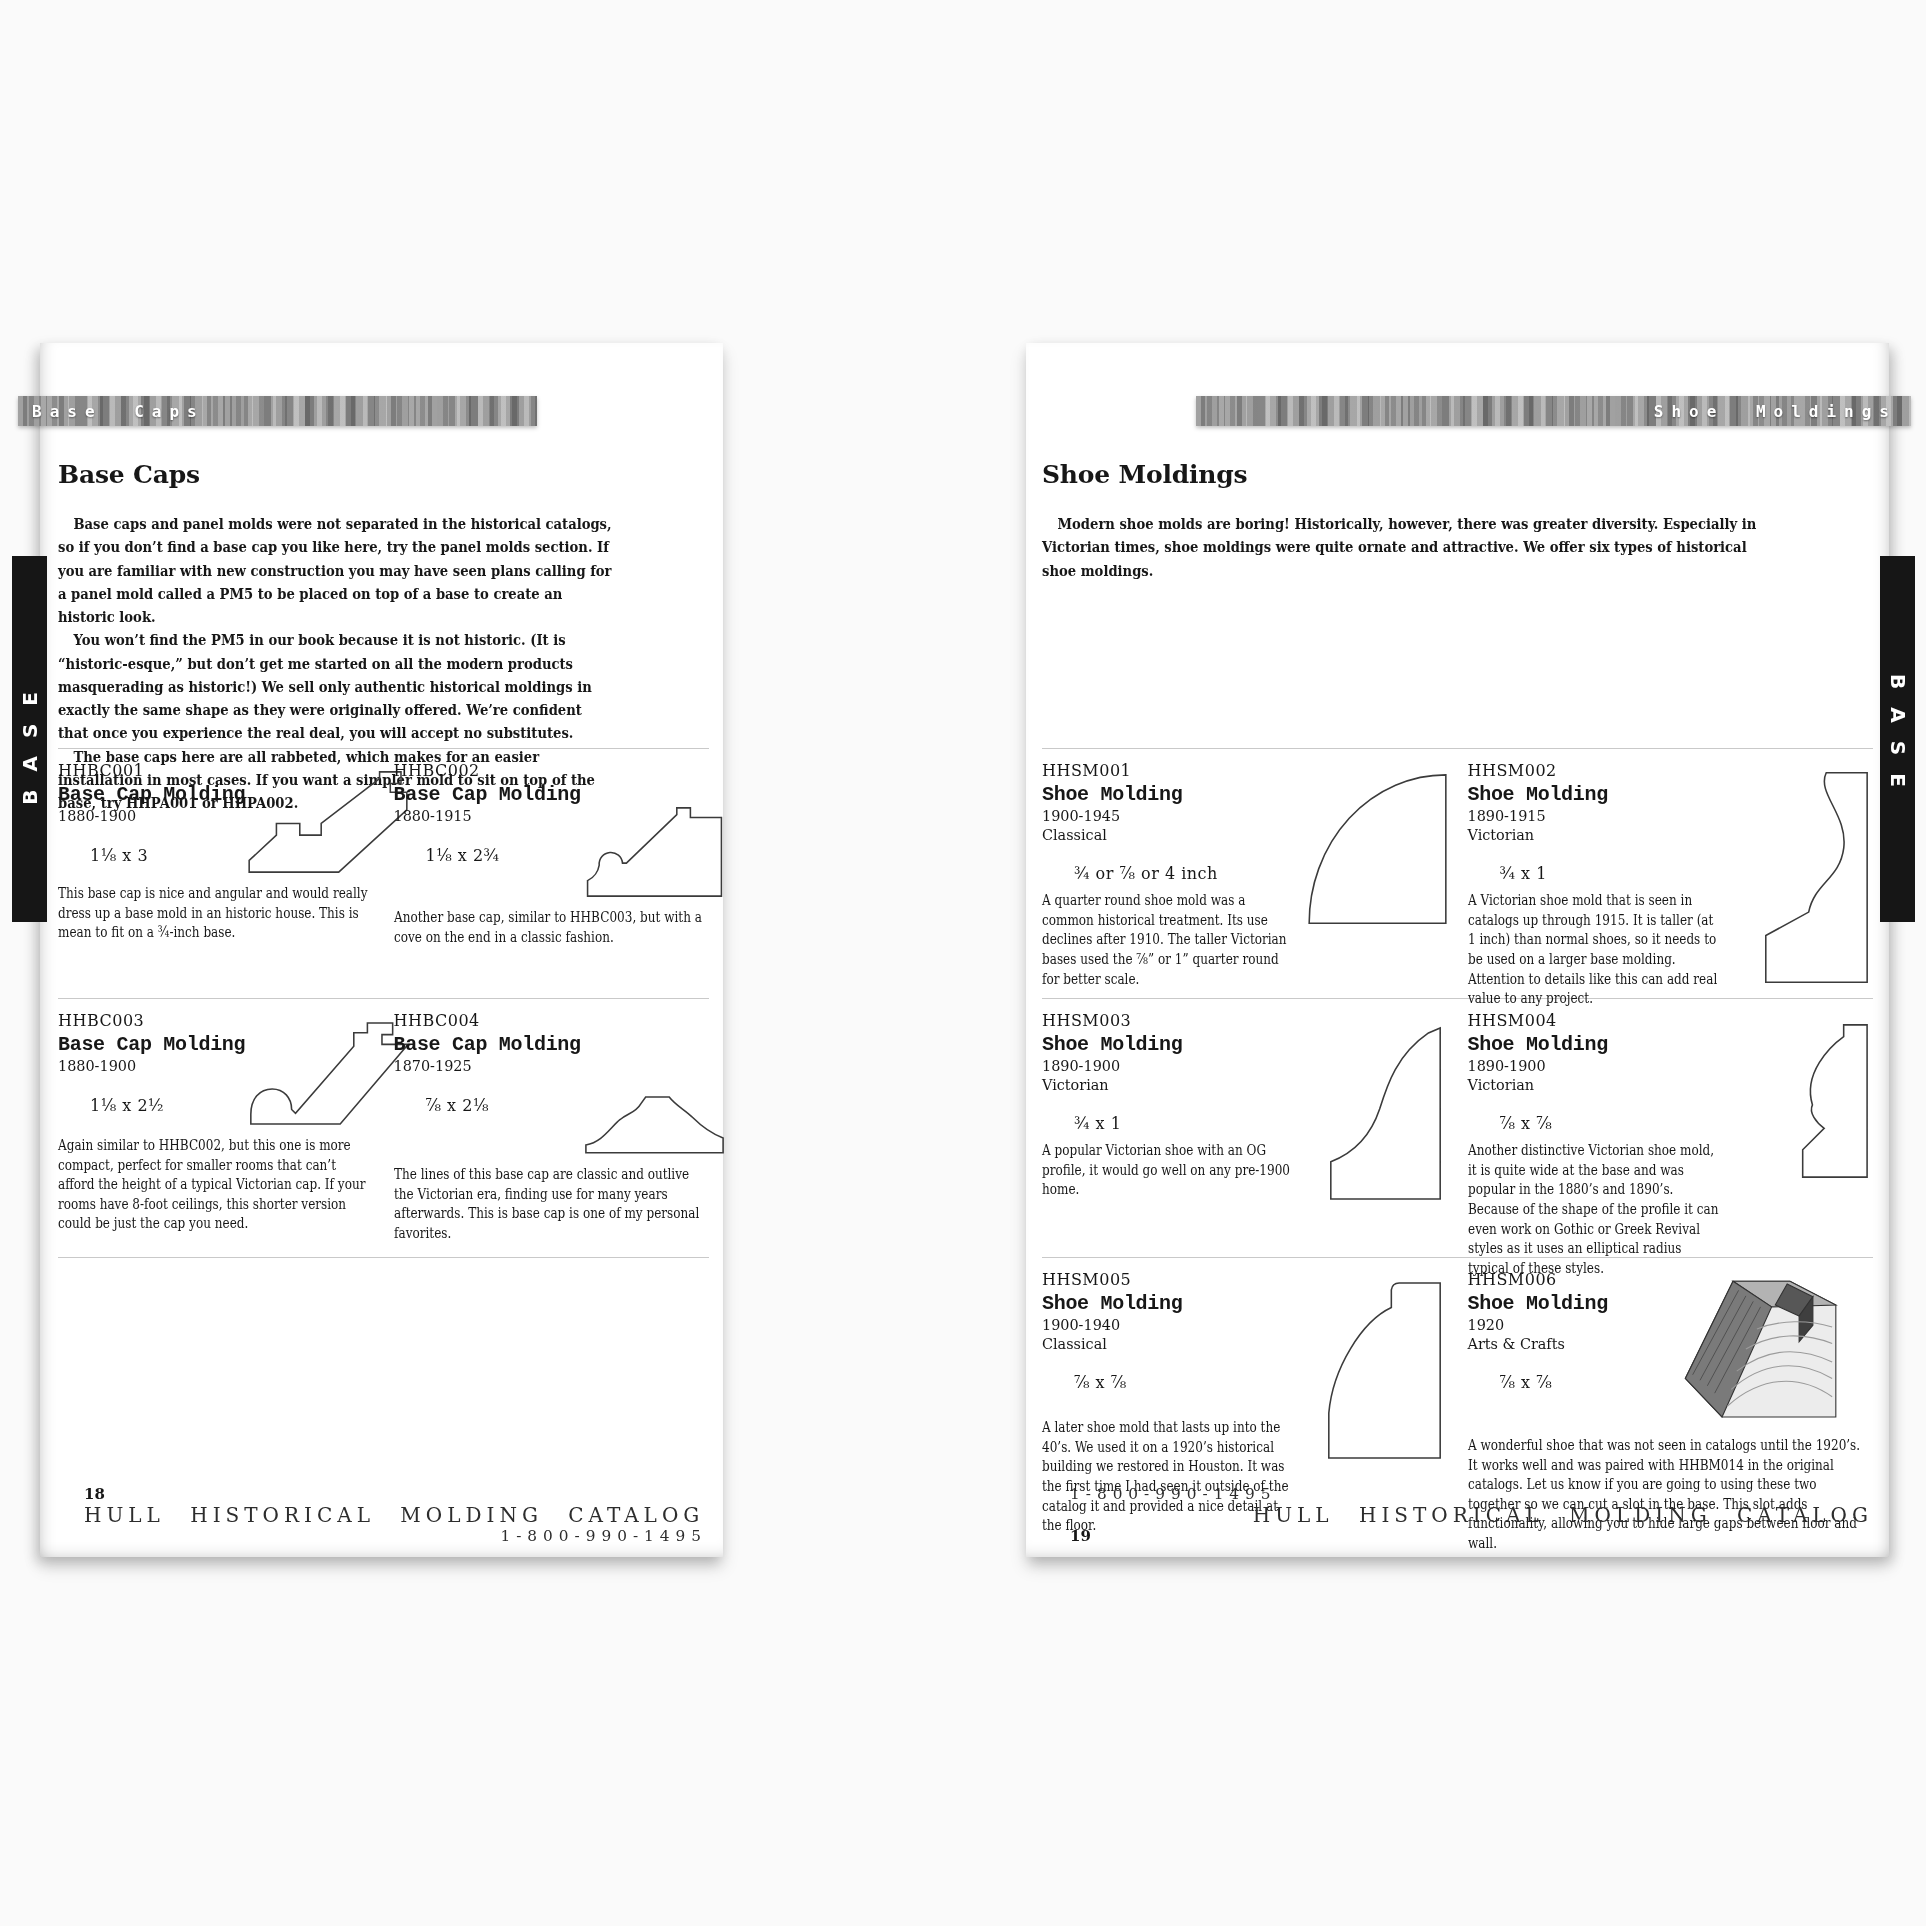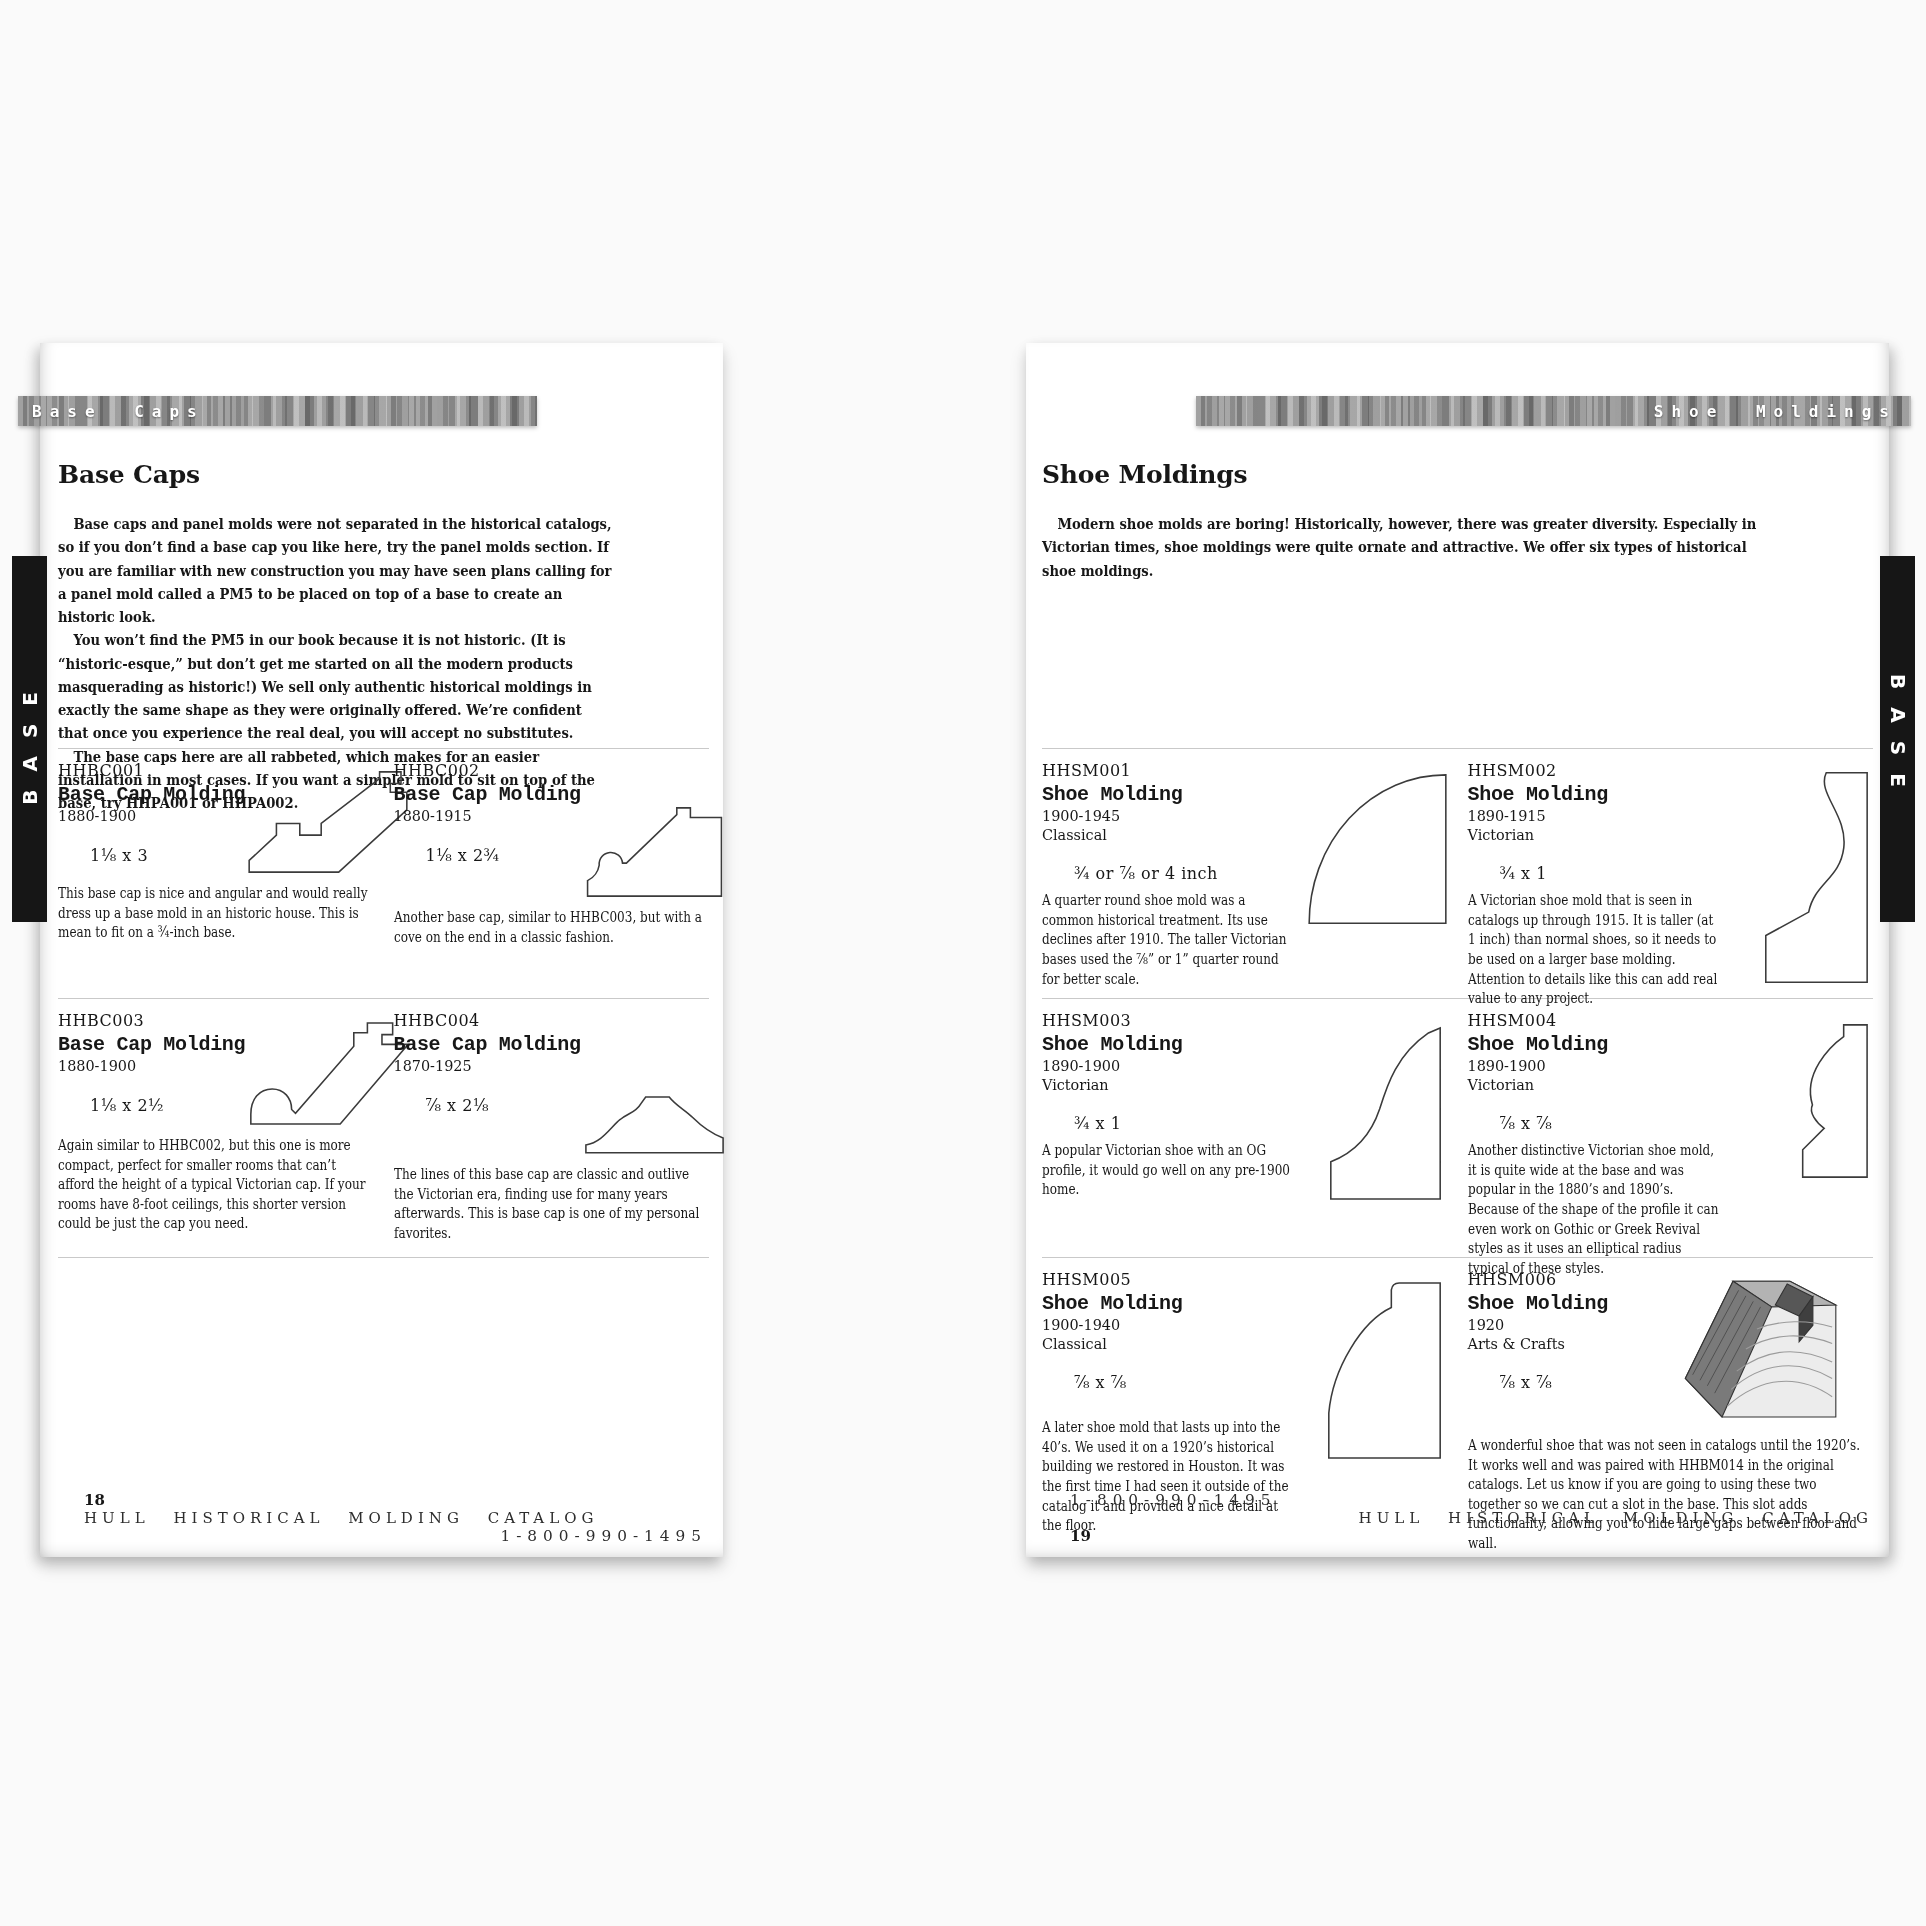--- a/index.html
+++ b/index.html
@@ -58,21 +58,21 @@
   .pname{font-size:20px;font-weight:bold;letter-spacing:-0.3px;line-height:1.25;font-family:Liberation Mono, monospace;}
   .years,.pstyle{font-size:14.4px;line-height:1.3;}
   .psize{font-size:16px;margin-top:20px;letter-spacing:0.5px;margin-left:32px;}
   .desc{font-size:14px;line-height:1.4;margin-top:8px;}
   .desc.gap{margin-top:26px;}
   .profile{flex:0 0 auto;}
   .profile path{fill:none;stroke:#3b3b3b;stroke-width:1.6;stroke-linejoin:miter;}
   
   .footer{position:absolute;left:18px;right:16px;bottom:12px;display:flex;align-items:baseline;flex-direction:column;}
   .pagenum{font-weight:bold;font-size:15px;}
-  .ftitle{font-size:15px;letter-spacing:5px;word-spacing:14px;margin-left:26px;color:#2d2d2d;}
+  .ftitle{font-size:20px;letter-spacing:5px;word-spacing:14px;margin-left:26px;color:#2d2d2d;}
   .phone{font-size:15.3px;letter-spacing:6px;color:#2d2d2d;}
   .footer.fleft .phone{margin-left:auto;}
   .footer.fright .ftitle{margin-left:auto;}
   .footer.fright .pagenum{margin-left:26px;}
 </style>
 </head>
 <body>
 
 <div class="canvas">
 

